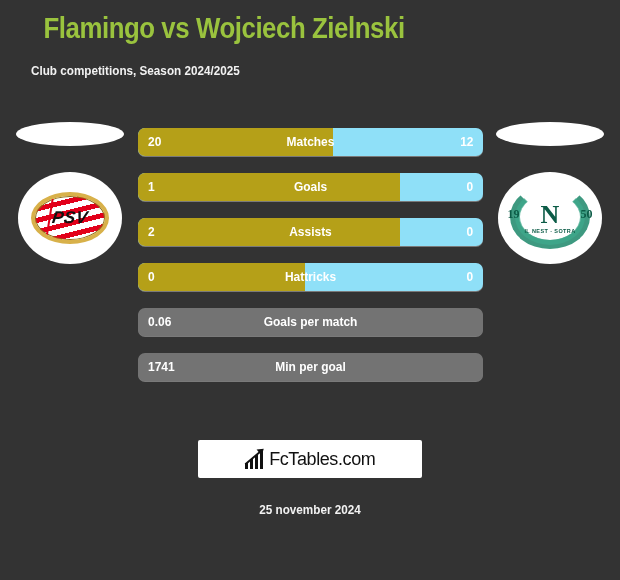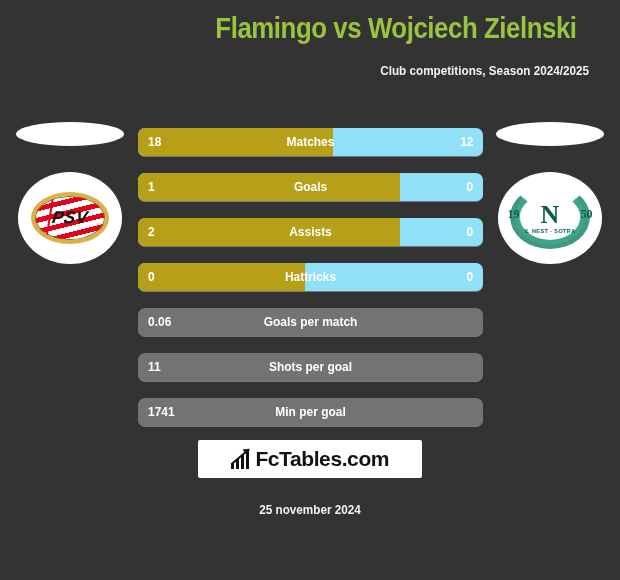--- a/index.html
+++ b/index.html
@@ -6,21 +6,21 @@
   * { margin:0; padding:0; box-sizing:border-box; }
   html, body { width:620px; height:580px; }
   body {
     background:#333333;
     font-family:"Liberation Sans", sans-serif;
     overflow:hidden;
     position:relative;
   }
 
   
-  .header { padding-top:10px; text-align:right; }
+  .header { padding-top:10px; text-align:left; }
   .title {
     font-size:30px;
     font-weight:bold;
     color:#9ac33e;
     letter-spacing:-0.5px;
     line-height:36px;
     transform:scaleX(0.86);
     white-space:nowrap;
   }
   .subtitle {
@@ -233,22 +233,22 @@
   }
   .brand-arrow::after {
     content:"";
     position:absolute;
     right:-2px; top:-3px;
     border-left:6px solid #111111;
     border-top:4px solid transparent;
     border-bottom:4px solid transparent;
   }
   .brand-text {
-    font-size:21px;
-    font-weight:bold;
+    font-size:18px;
+    font-weight:normal;
     color:#111111;
     letter-spacing:-0.4px;
   }
   .date {
     margin-top:24px;
     font-size:13px;
     font-weight:bold;
     color:#f2f2f2;
     transform:scaleX(0.9);
   }
@@ -286,21 +286,21 @@
           <span class="nest-year y2">50</span>
           <span class="nest-name">IL NEST - SOTRA</span>
         </div>
       </div>
     </div>
   </div>
 
   <div class="bars" id="bars">
       <div class="bar-row">
         <div class="bar-fill" style="width: 56.5%;"></div>
-        <span class="bar-val home">18</span>
+        <span class="bar-val home">20</span>
         <span class="bar-label">Matches</span>
         <span class="bar-val away">12</span>
       </div>
       <div class="bar-row">
         <div class="bar-fill" style="width: 76%;"></div>
         <span class="bar-val home">1</span>
         <span class="bar-label">Goals</span>
         <span class="bar-val away">0</span>
       </div>
       <div class="bar-row">
@@ -311,24 +311,20 @@
       </div>
       <div class="bar-row">
         <div class="bar-fill" style="width: 48.5%;"></div>
         <span class="bar-val home">0</span>
         <span class="bar-label">Hattricks</span>
         <span class="bar-val away">0</span>
       </div>
       <div class="bar-row solo">
         <span class="bar-val home">0.06</span>
         <span class="bar-label">Goals per match</span>
-      </div>
-      <div class="bar-row solo">
-        <span class="bar-val home">11</span>
-        <span class="bar-label">Shots per goal</span>
       </div>
       <div class="bar-row solo">
         <span class="bar-val home">1741</span>
         <span class="bar-label">Min per goal</span>
       </div>
     </div>
 </div>
 
 <div class="footer">
   <div class="brand">

